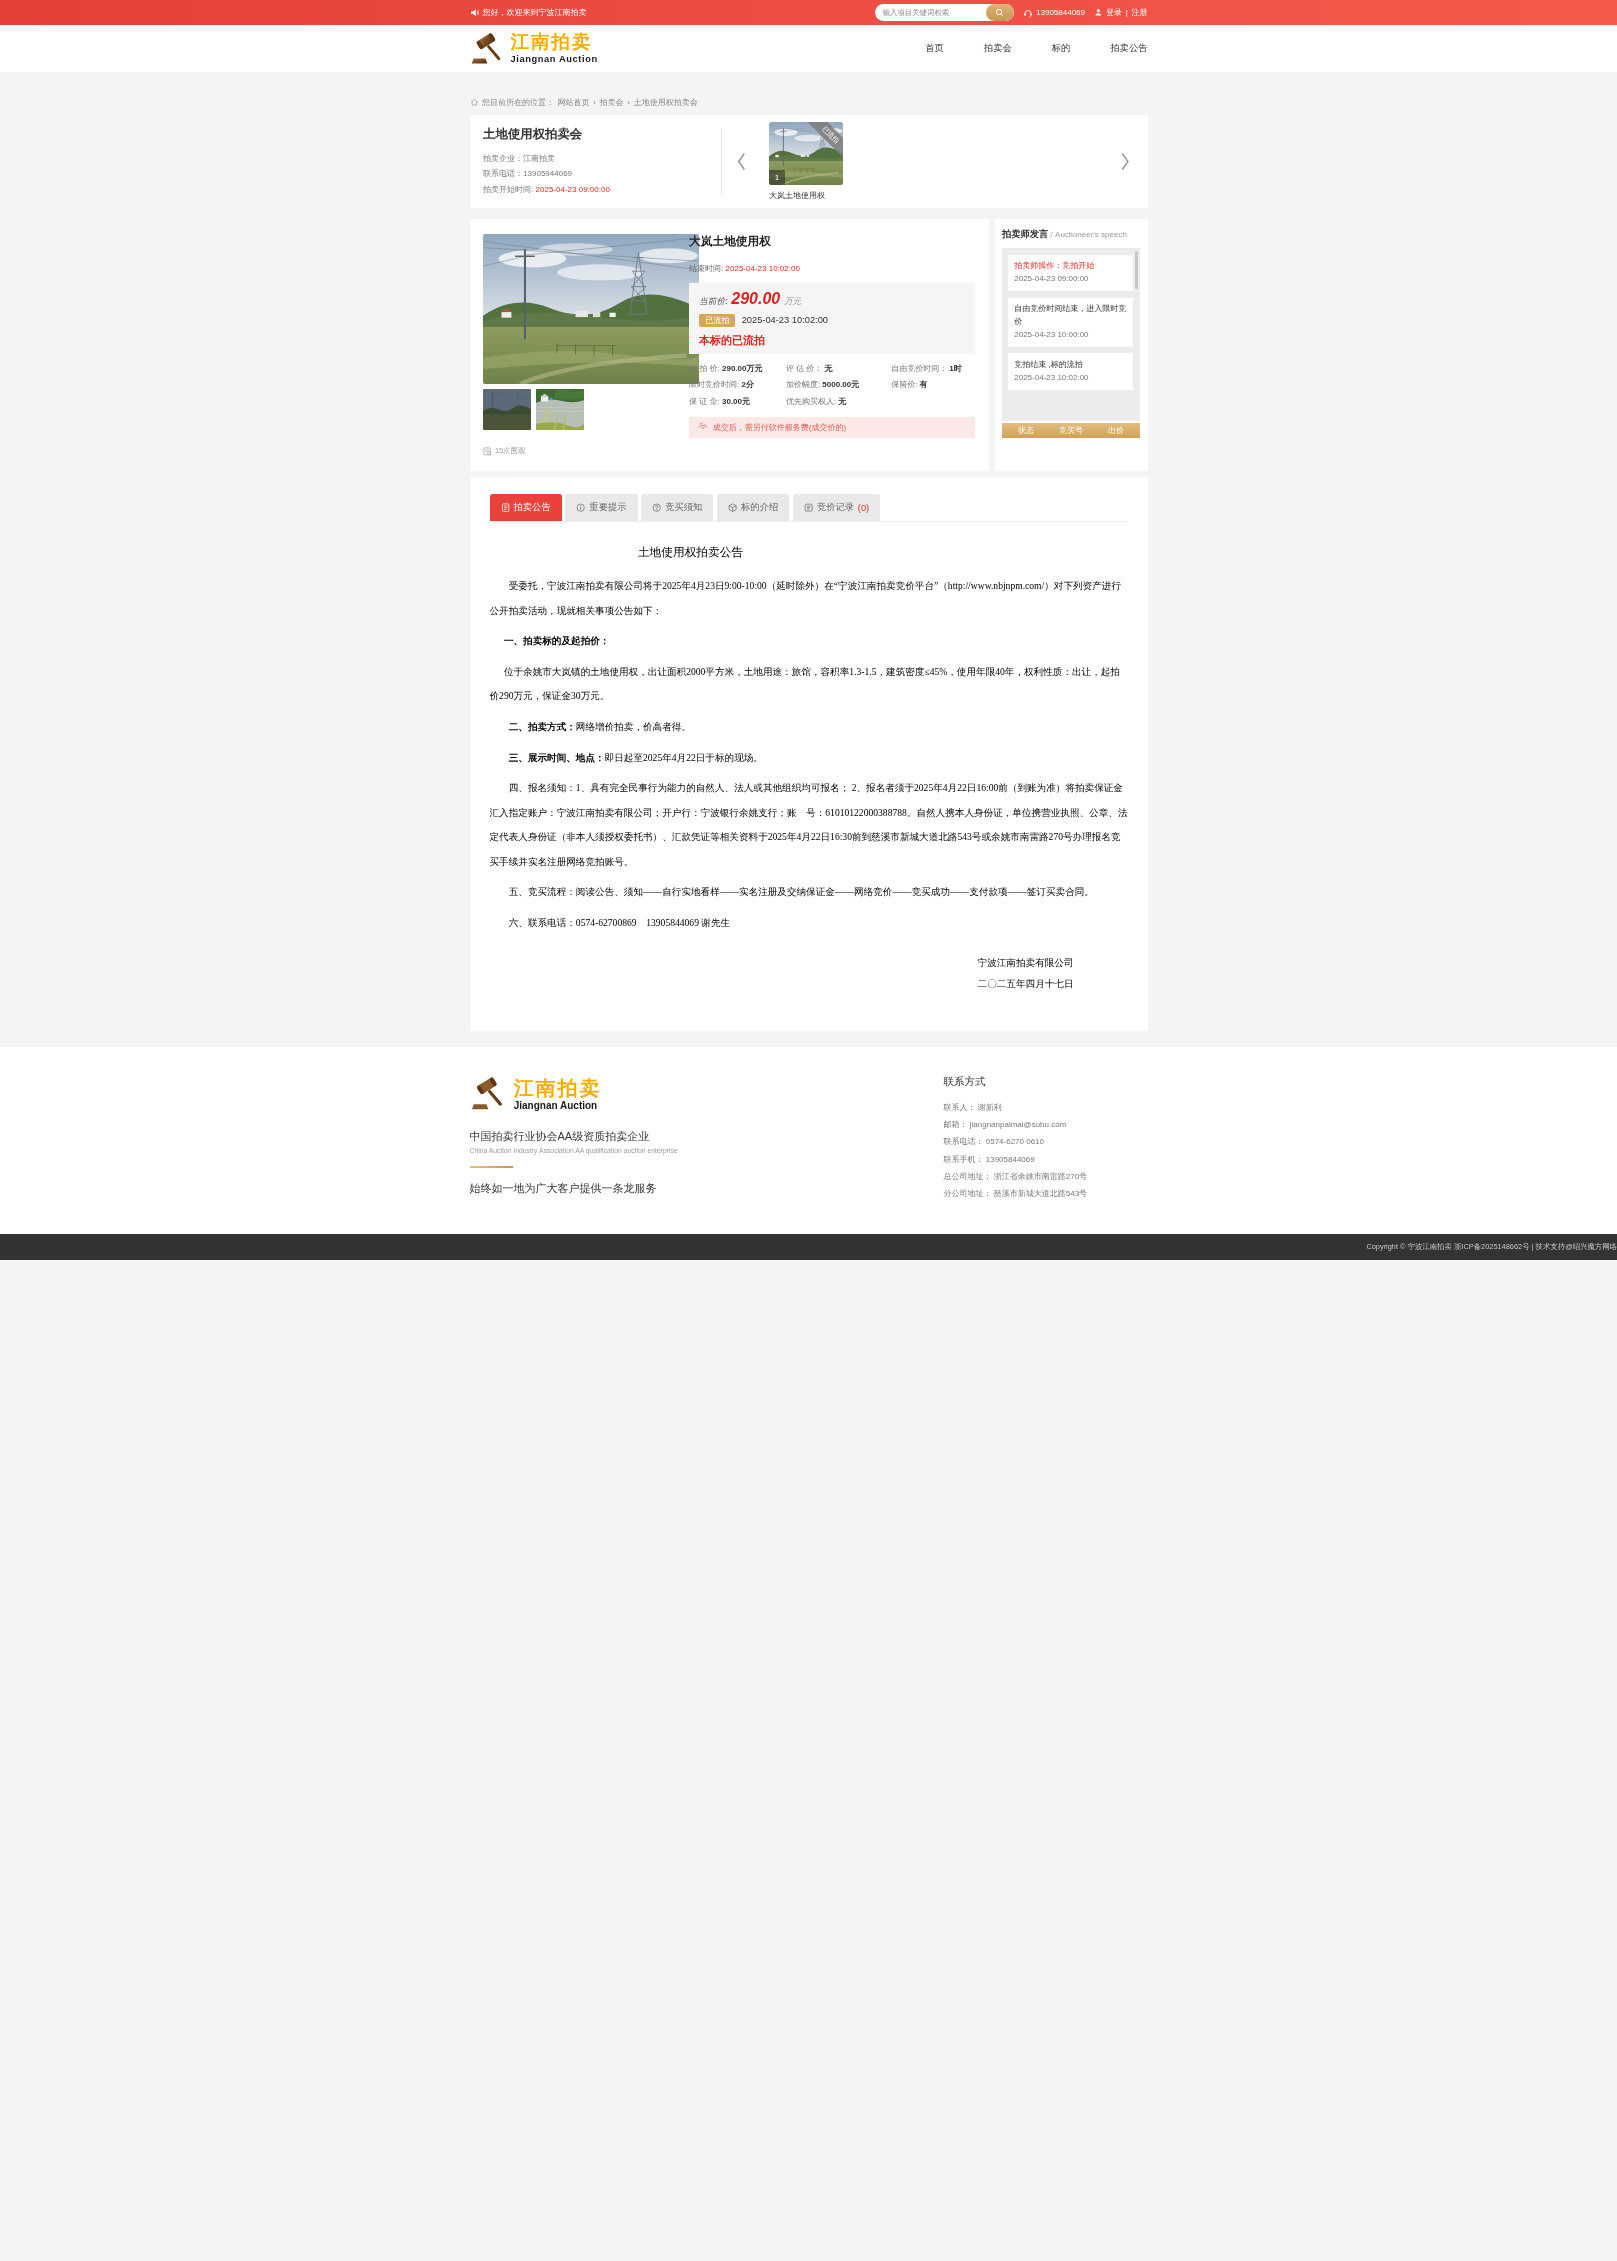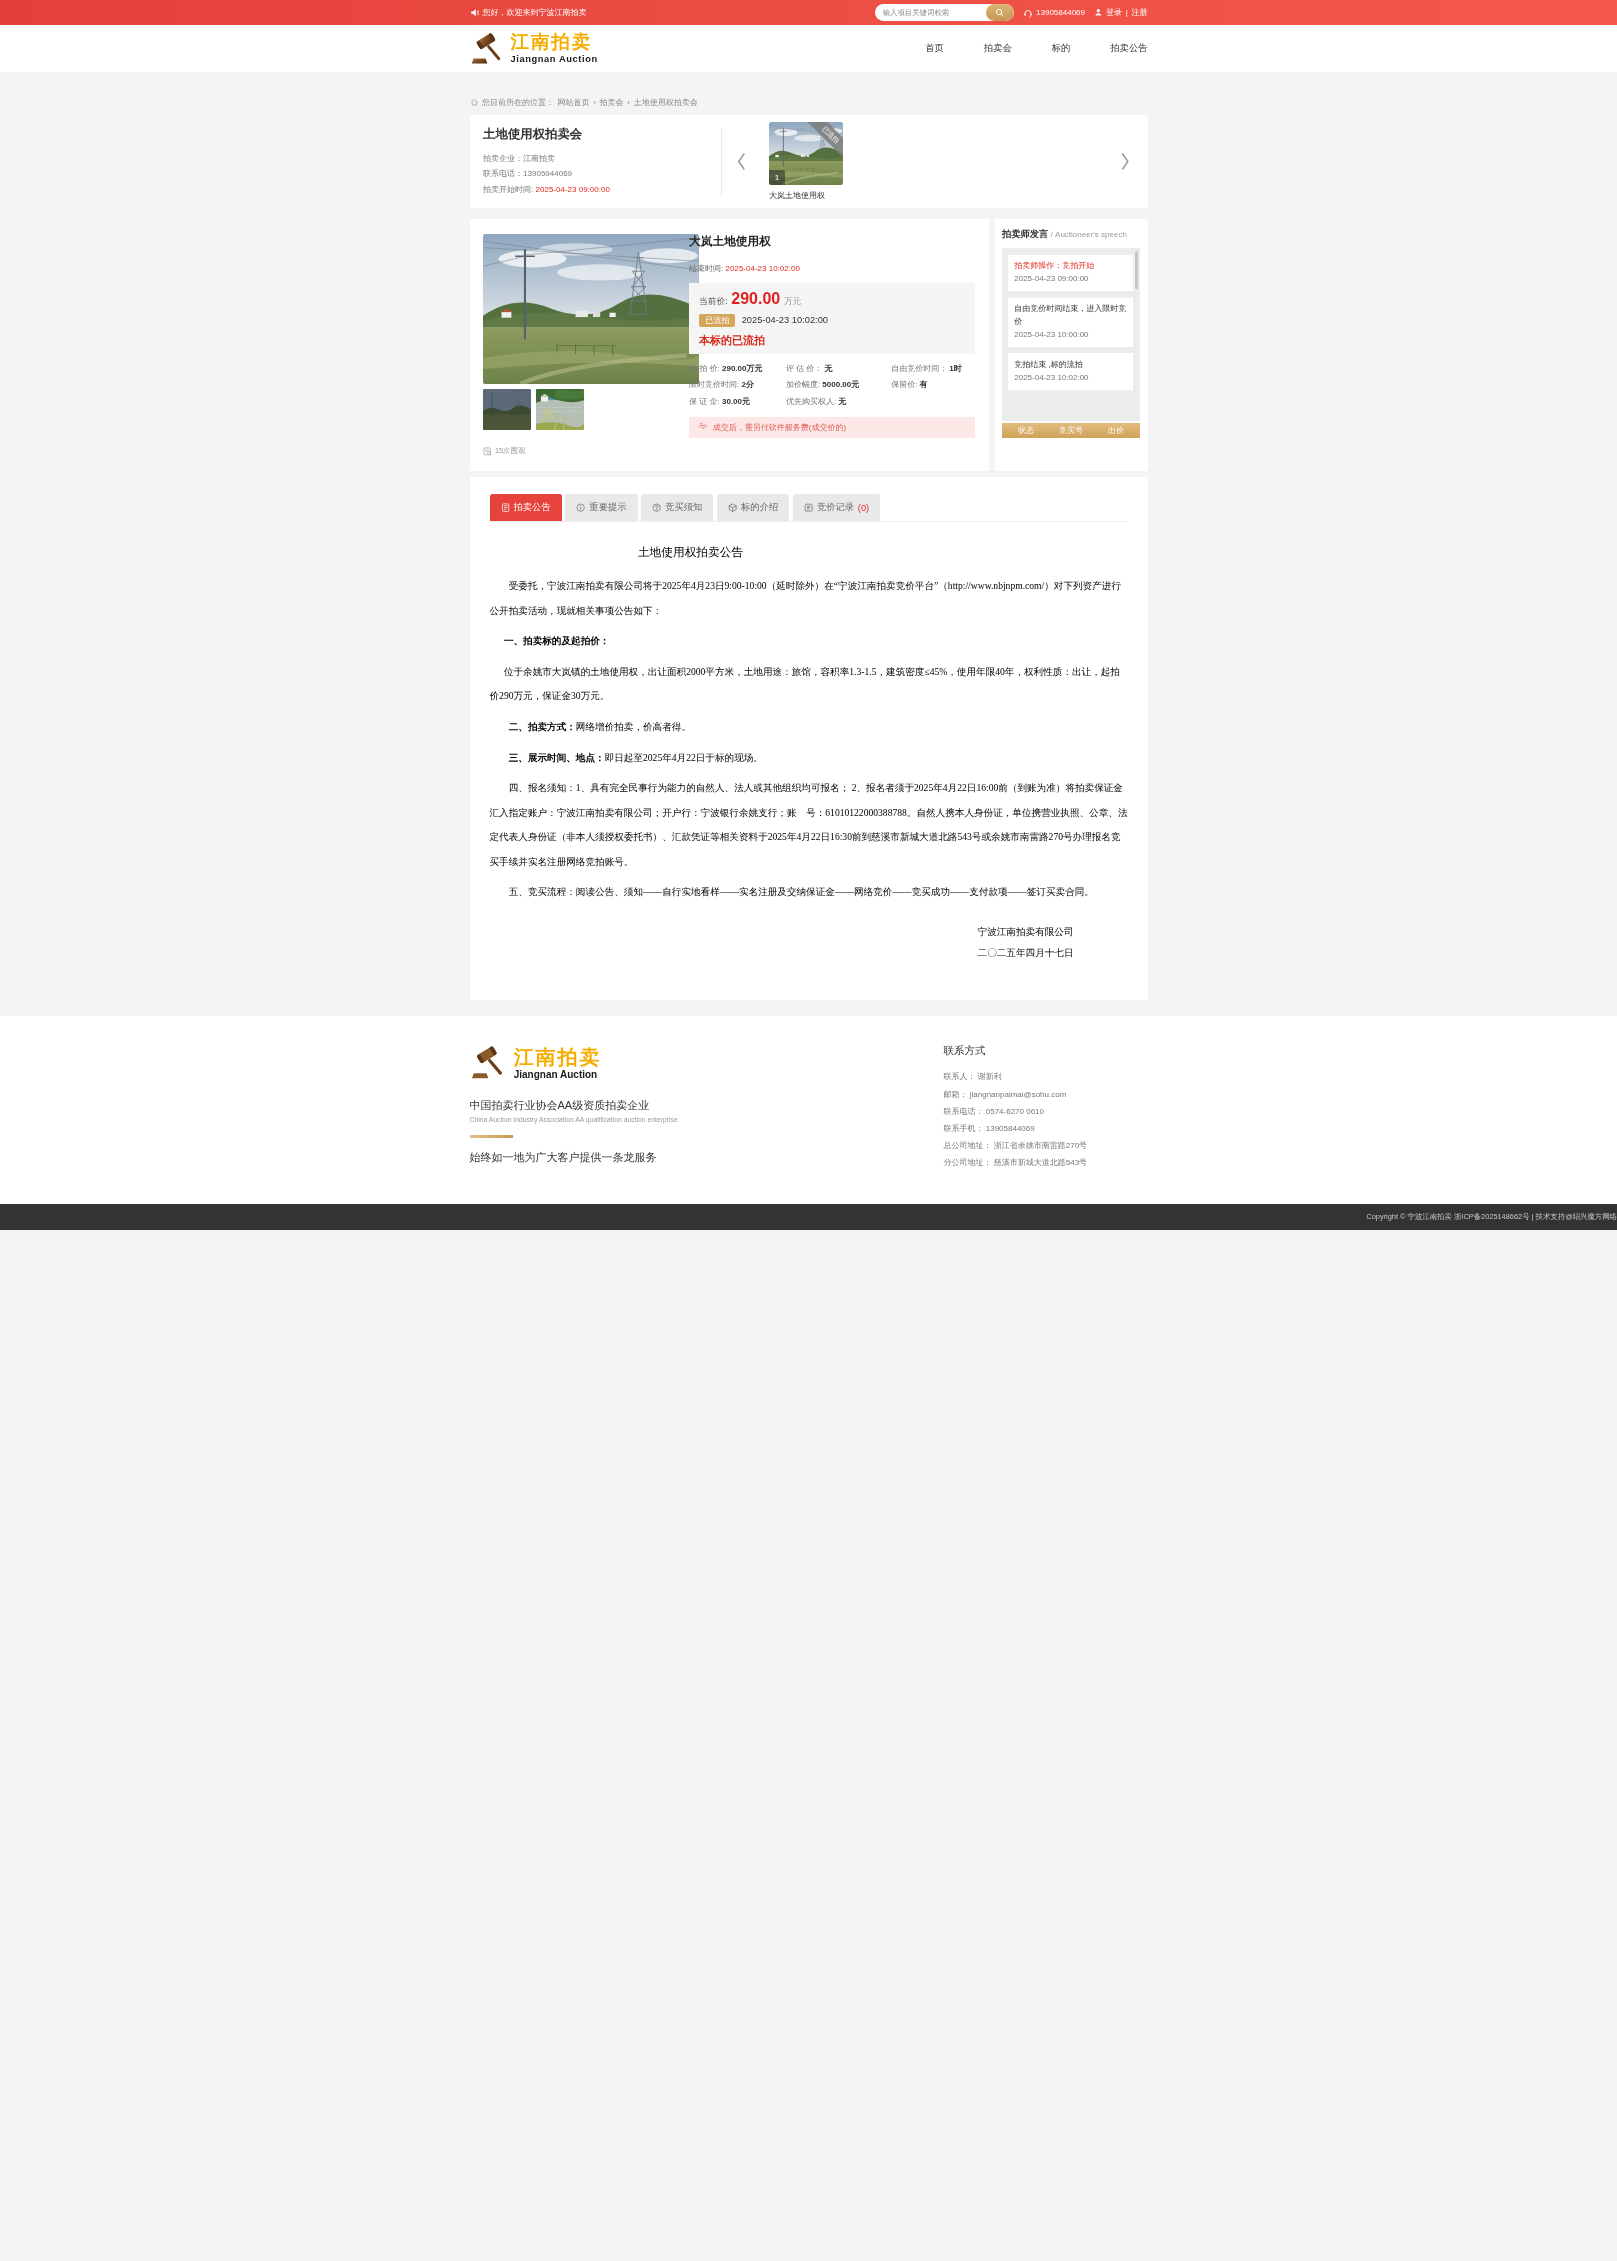--- a/index.html
+++ b/index.html
@@ -60,21 +60,21 @@
   .thumbs { display:flex; gap:5px; margin-top:5px; }
   .thumb { width:48px; height:41px; border-radius:1.2px; overflow:hidden; position:relative; cursor:pointer; }
   .thumb svg { display:block; width:100%; height:100%; }
   .thumb .dark { position:absolute; inset:0; background:rgba(30,30,35,.45); }
   .views { display:flex; align-items:center; gap:2.5px; color:#9a9a9a; font-size:7.4px; margin-top:16px; }
   .lot-body { flex:1; margin-left:30px; }
   .lot-title { font-size:11.7px; font-weight:bold; color:#222; }
   .end-line { margin-top:13.6px; font-size:8px; color:#666; }
   .end-line .val-red { color:#e02a20; }
   .price-box { background:#f5f5f5; margin-top:8.7px; padding:7.4px 10px 6.2px; }
-  .price-line { display:flex; align-items:baseline; gap:3.7px; }
+  .price-line { display:flex; align-items:baseline; gap:3.7px;font-style:italic; }
   .price-label { font-size:8.7px; color:#555; }
   .price-value { font-size:16px; font-weight:bold; color:#e01f1f; }
   .price-unit { font-size:8.7px; color:#999; }
   .status-line { display:flex; align-items:center; gap:6.2px; margin-top:5.6px; }
   .status-badge { background:#d6a65a; color:#fff; font-size:8px; padding:1.2px 6.2px; border-radius:1.9px; }
   .status-time { font-size:9.3px; color:#333; }
   .status-note { margin-top:5.6px; font-size:11px; font-weight:bold; color:#d92b1f; }
   .detail-grid { display:grid; grid-template-columns:1.15fr 1.25fr 1fr; margin-top:8.7px; row-gap:5.6px; }
   .d-cell { font-size:8px; color:#777; }
   .d-cell b { color:#333; font-weight:bold; }
@@ -523,20 +523,21 @@
 
     <div class="ann">
       <div class="ann-title">土地使用权拍卖公告</div>
       <p class="indent">受委托，宁波江南拍卖有限公司将于2025年4月23日9:00-10:00（延时除外）在“宁波江南拍卖竞价平台”（http://www.nbjnpm.com/）对下列资产进行公开拍卖活动，现就相关事项公告如下：</p>
       <p class="indent15"><b>一、拍卖标的及起拍价：</b></p>
       <p class="indent15">位于余姚市大岚镇的土地使用权，出让面积2000平方米，土地用途：旅馆，容积率1.3-1.5，建筑密度≤45%，使用年限40年，权利性质：出让，起拍价290万元，保证金30万元。</p>
       <p class="indent"><b>二、拍卖方式：</b><span>网络增价拍卖，价高者得。</span></p>
       <p class="indent"><b>三、展示时间、地点：</b><span>即日起至2025年4月22日于标的现场。</span></p>
       <p class="indent">四、报名须知：1、具有完全民事行为能力的自然人、法人或其他组织均可报名；  2、报名者须于2025年4月22日16:00前（到账为准）将拍卖保证金汇入指定账户：宁波江南拍卖有限公司；开户行：宁波银行余姚支行；账　号：61010122000388788。自然人携本人身份证，单位携营业执照、公章、法定代表人身份证（非本人须授权委托书）、汇款凭证等相关资料于2025年4月22日16:30前到慈溪市新城大道北路543号或余姚市南雷路270号办理报名竞买手续并实名注册网络竞拍账号。</p>
       <p class="indent">五、竞买流程：阅读公告、须知——自行实地看样——实名注册及交纳保证金——网络竞价——竞买成功——支付款项——签订买卖合同。</p>
+      <p class="indent">六、联系电话：0574-62700869　13905844069 谢先生</p>
       <div class="sign">
         <div>宁波江南拍卖有限公司</div>
         <div>二〇二五年四月十七日</div>
       </div>
     </div>
   </div>
 </div>
 
 <div class="footer">
   <div class="container">

